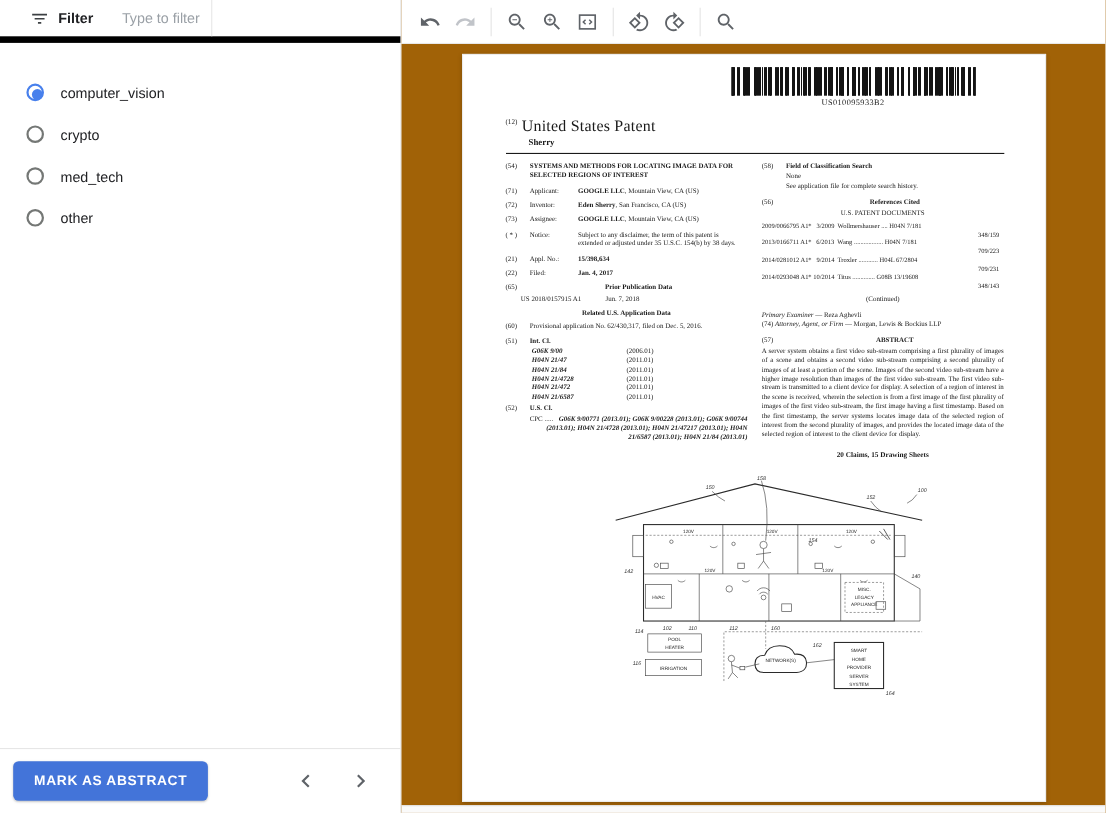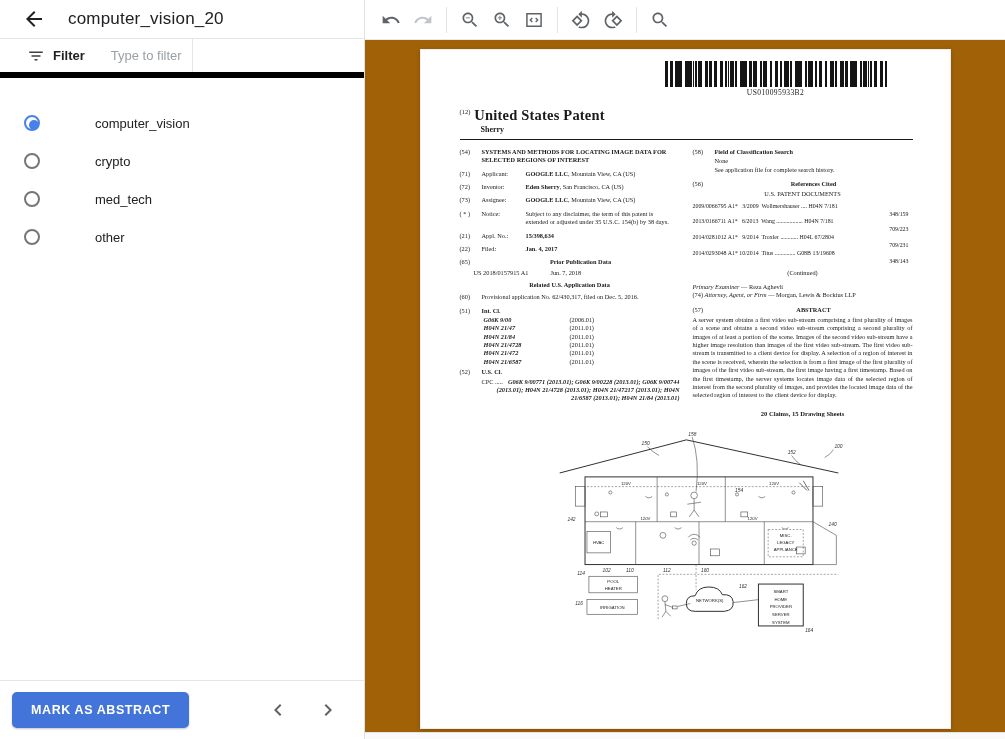--- a/index.html
+++ b/index.html
@@ -19,21 +19,21 @@
   .filter-input::placeholder { color:#9aa0a6; }
   .filter-divider { position:absolute; left:192px; top:0; width:1px; height:100%; background:#e6e6e6; }
   .create-btn { position:absolute; left:206px; top:5px; height:29px; width:150px; background:#fff; border:1px solid #e8e8e8; border-radius:4px; box-shadow:0 1px 3px rgba(60,64,67,.25); display:flex; align-items:center; justify-content:center; gap:8px; cursor:pointer; }
   .plus-box { width:15px; height:15px; border-radius:3px; background:#4374d9; position:relative; }
   .plus-box::before, .plus-box::after { content:""; position:absolute; background:#fff; }
   .plus-box::before { left:3.5px; right:3.5px; top:6.6px; height:1.8px; }
   .plus-box::after { top:3.5px; bottom:3.5px; left:6.6px; width:1.8px; }
   .create-label { font-size:11.5px; font-weight:bold; color:#3b6fd4; letter-spacing:.3px; }
 
   .option-list { padding:26px 0 0 24px; flex:1 1 auto; }
-  .option-row { display:flex; align-items:center; height:38px; cursor:pointer;gap:40px; }
+  .option-row { display:flex; align-items:center; height:38px; cursor:pointer; }
   .radio { width:16px; height:16px; border:2px solid #747775; border-radius:50%; position:relative; flex:0 0 auto; }
   .option-row.selected .radio { border-color:#4880ec; }
   .option-row.selected .radio::after { content:""; position:absolute; left:3px; top:3px; width:10px; height:10px; border-radius:50%; background:#4880ec; }
   .option-label { font-size:13px; color:#202124; margin-left:15px; }
 
   .sb-footer { flex:0 0 auto; height:59px; border-top:1px solid #e6e6e6; display:flex; align-items:center; padding:0 24px 0 12px; justify-content:space-between; }
   .mark-btn { background:#4374d9; color:#fff; border:none; border-radius:5px; height:36px; padding:0 19px; font-size:12.5px; font-weight:bold; letter-spacing:.6px; font-family:"Liberation Sans",sans-serif; cursor:pointer; box-shadow:0 1px 2px rgba(60,64,67,.3); }
   .pager { display:flex; gap:26px; }
   .pager-btn { width:24px; height:24px; color:#5f6368; cursor:pointer; }
 
@@ -54,21 +54,21 @@
     background-image:
       repeating-linear-gradient(90deg,#141414 0 2px,transparent 2px 5px),
       repeating-linear-gradient(90deg,#141414 0 1px,transparent 1px 7px),
       repeating-linear-gradient(90deg,#141414 0 3px,transparent 3px 11px);
   }
   .barcode-text { font-size:7.5px; letter-spacing:.4px; margin-top:1px; }
 
   .pat-header { display:flex; margin-top:9px; }
   .ph-left { width:54%; }
   .ph-num { font-size:6.5px; vertical-align:6px; }
-  .ph-title { font-size:14.5px; font-weight:bold; letter-spacing:.2px; }
+  .ph-title { font-size:14.5px; font-weight:normal; letter-spacing:.2px; }
   .ph-inventor { font-size:8px; font-weight:bold; margin-left:21px; margin-top:1px; }
   .ph-right { flex:1; padding-top:2px; }
   .ph-row { display:flex; font-size:8.2px; font-weight:bold; line-height:1.45; }
   .ph-row .num { font-weight:normal; font-size:6.5px; margin-right:4px; padding-top:1px; }
   .ph-row .val { margin-left:auto; font-size:9px; }
   .pat-rule { border:none; border-top:1.3px solid #1a1a1a; margin-top:5px; }
 
   .cols { display:flex; gap:13px; margin-top:8px; font-size:6.3px; line-height:1.33; }
   .col { width:221px; }
   .field { display:flex; margin-bottom:5px; }
@@ -102,26 +102,20 @@
   .figthin { fill:none; stroke:#444; stroke-width:.6; }
   .figdash { fill:none; stroke:#666; stroke-width:.6; stroke-dasharray:2 1.6; }
 </style>
 </head>
 <body>
 
 <div class="app">
 
   <div class="sidebar">
 
-    <div class="sb-header">
-      <svg class="back-btn" viewBox="0 0 24 24">
-          <path fill="currentColor" d="M20 11H7.83l5.59-5.59L12 4l-8 8 8 8 1.41-1.41L7.83 13H20v-2z"></path>
-        </svg>
-      <span class="sb-title">computer_vision_20</span>
-    </div>
 
     <div class="filter-row">
       <svg class="filter-icon" viewBox="0 0 24 24">
           <path fill="currentColor" d="M10 18h4v-2h-4v2zM3 6v2h18V6H3zm3 7h12v-2H6v2z"></path>
         </svg>
       <span class="filter-label">Filter</span>
       <input class="filter-input" type="text" placeholder="Type to filter" style="">
       <div class="filter-divider"></div>
     </div>
 

